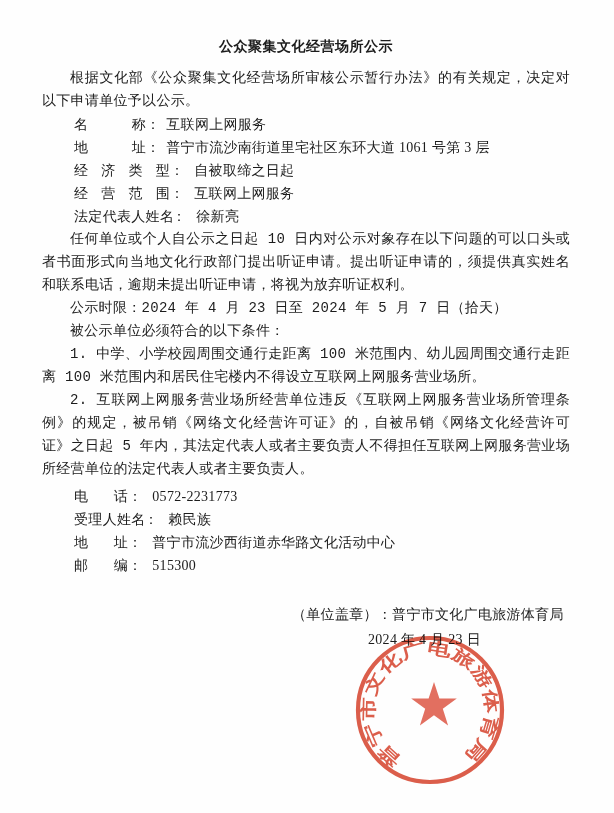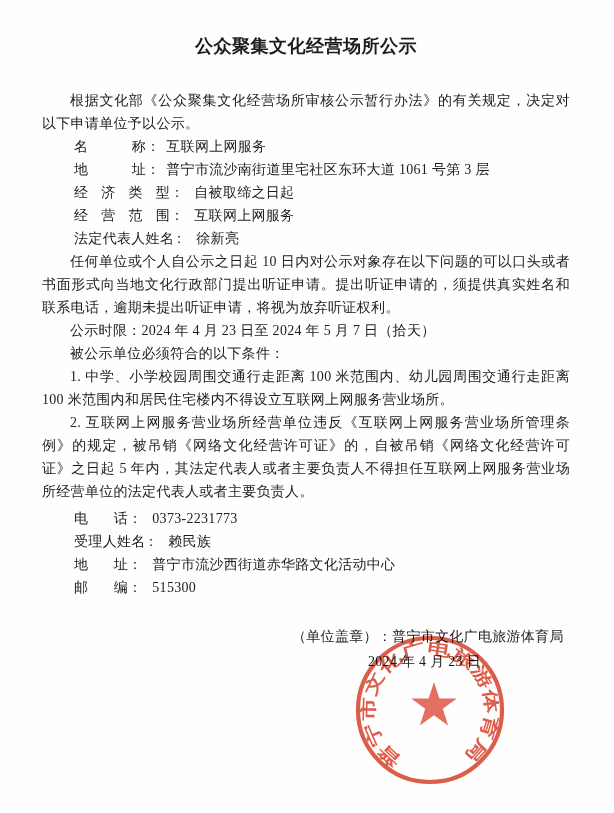--- a/index.html
+++ b/index.html
@@ -10,29 +10,29 @@
     background:#fefefe;
     color:#1c1c1c;
     font-family:"Liberation Serif","DejaVu Serif",serif;
     font-size:14px;line-height:23px;
     letter-spacing:0.3px;
     box-sizing:border-box;
     padding:33px 44px 0 42px;
     overflow:hidden;
   }
   .doc-title{
-    margin:0 0 30px 0;
+    margin:0 0 8px 0;
     font-family:"Liberation Sans","DejaVu Sans",sans-serif;
-    font-size:18px;line-height:26px;
+    font-size:14px;line-height:26px;
     font-weight:bold;
     text-align:center;
     letter-spacing:0.5px;
   }
   p{margin:0;text-align:justify;}
-  .indent{text-indent:28px;}
+  .indent{text-indent:28px;font-family:Liberation Mono, monospace;}
   .frow{padding-left:32px;white-space:nowrap;}
   .flabel{display:inline-flex;justify-content:space-between;vertical-align:top;}
   .w72{width:72px;}
   .w96{width:96px;}
   .w98{width:98px;}
   .w54{width:54px;}
   .w70{width:70px;}
   .colon{display:inline-block;}
   .fval{display:inline-block;}
   .p6{padding-left:6px;}
@@ -114,21 +114,21 @@
   <p class="indent">公示时限：2024 年 4 月 23 日至 2024 年 5 月 7 日（拾天）</p>
   <p class="indent">被公示单位必须符合的以下条件：</p>
   <p class="indent">1. 中学、小学校园周围交通行走距离 100 米范围内、幼儿园周围交通行走距离 100 米范围内和居民住宅楼内不得设立互联网上网服务营业场所。</p>
   <p class="indent">2. 互联网上网服务营业场所经营单位违反《互联网上网服务营业场所管理条例》的规定，被吊销《网络文化经营许可证》的，自被吊销《网络文化经营许可证》之日起 5 年内，其法定代表人或者主要负责人不得担任互联网上网服务营业场所经营单位的法定代表人或者主要负责人。</p>
 
   <div class="contact-block">
     <div class="frow">
       <span class="flabel w54">
           <span>电</span>
           <span>话</span>
-        </span><span class="colon">：</span><span class="fval p10">0373-2231773</span>
+        </span><span class="colon">：</span><span class="fval p10">0572-2231773</span>
     </div>
     <div class="frow">
       <span class="flabel w70">
           <span>受</span>
           <span>理</span>
           <span>人</span>
           <span>姓</span>
           <span>名</span>
         </span><span class="colon">：</span><span class="fval p10">赖民族</span>
     </div>

